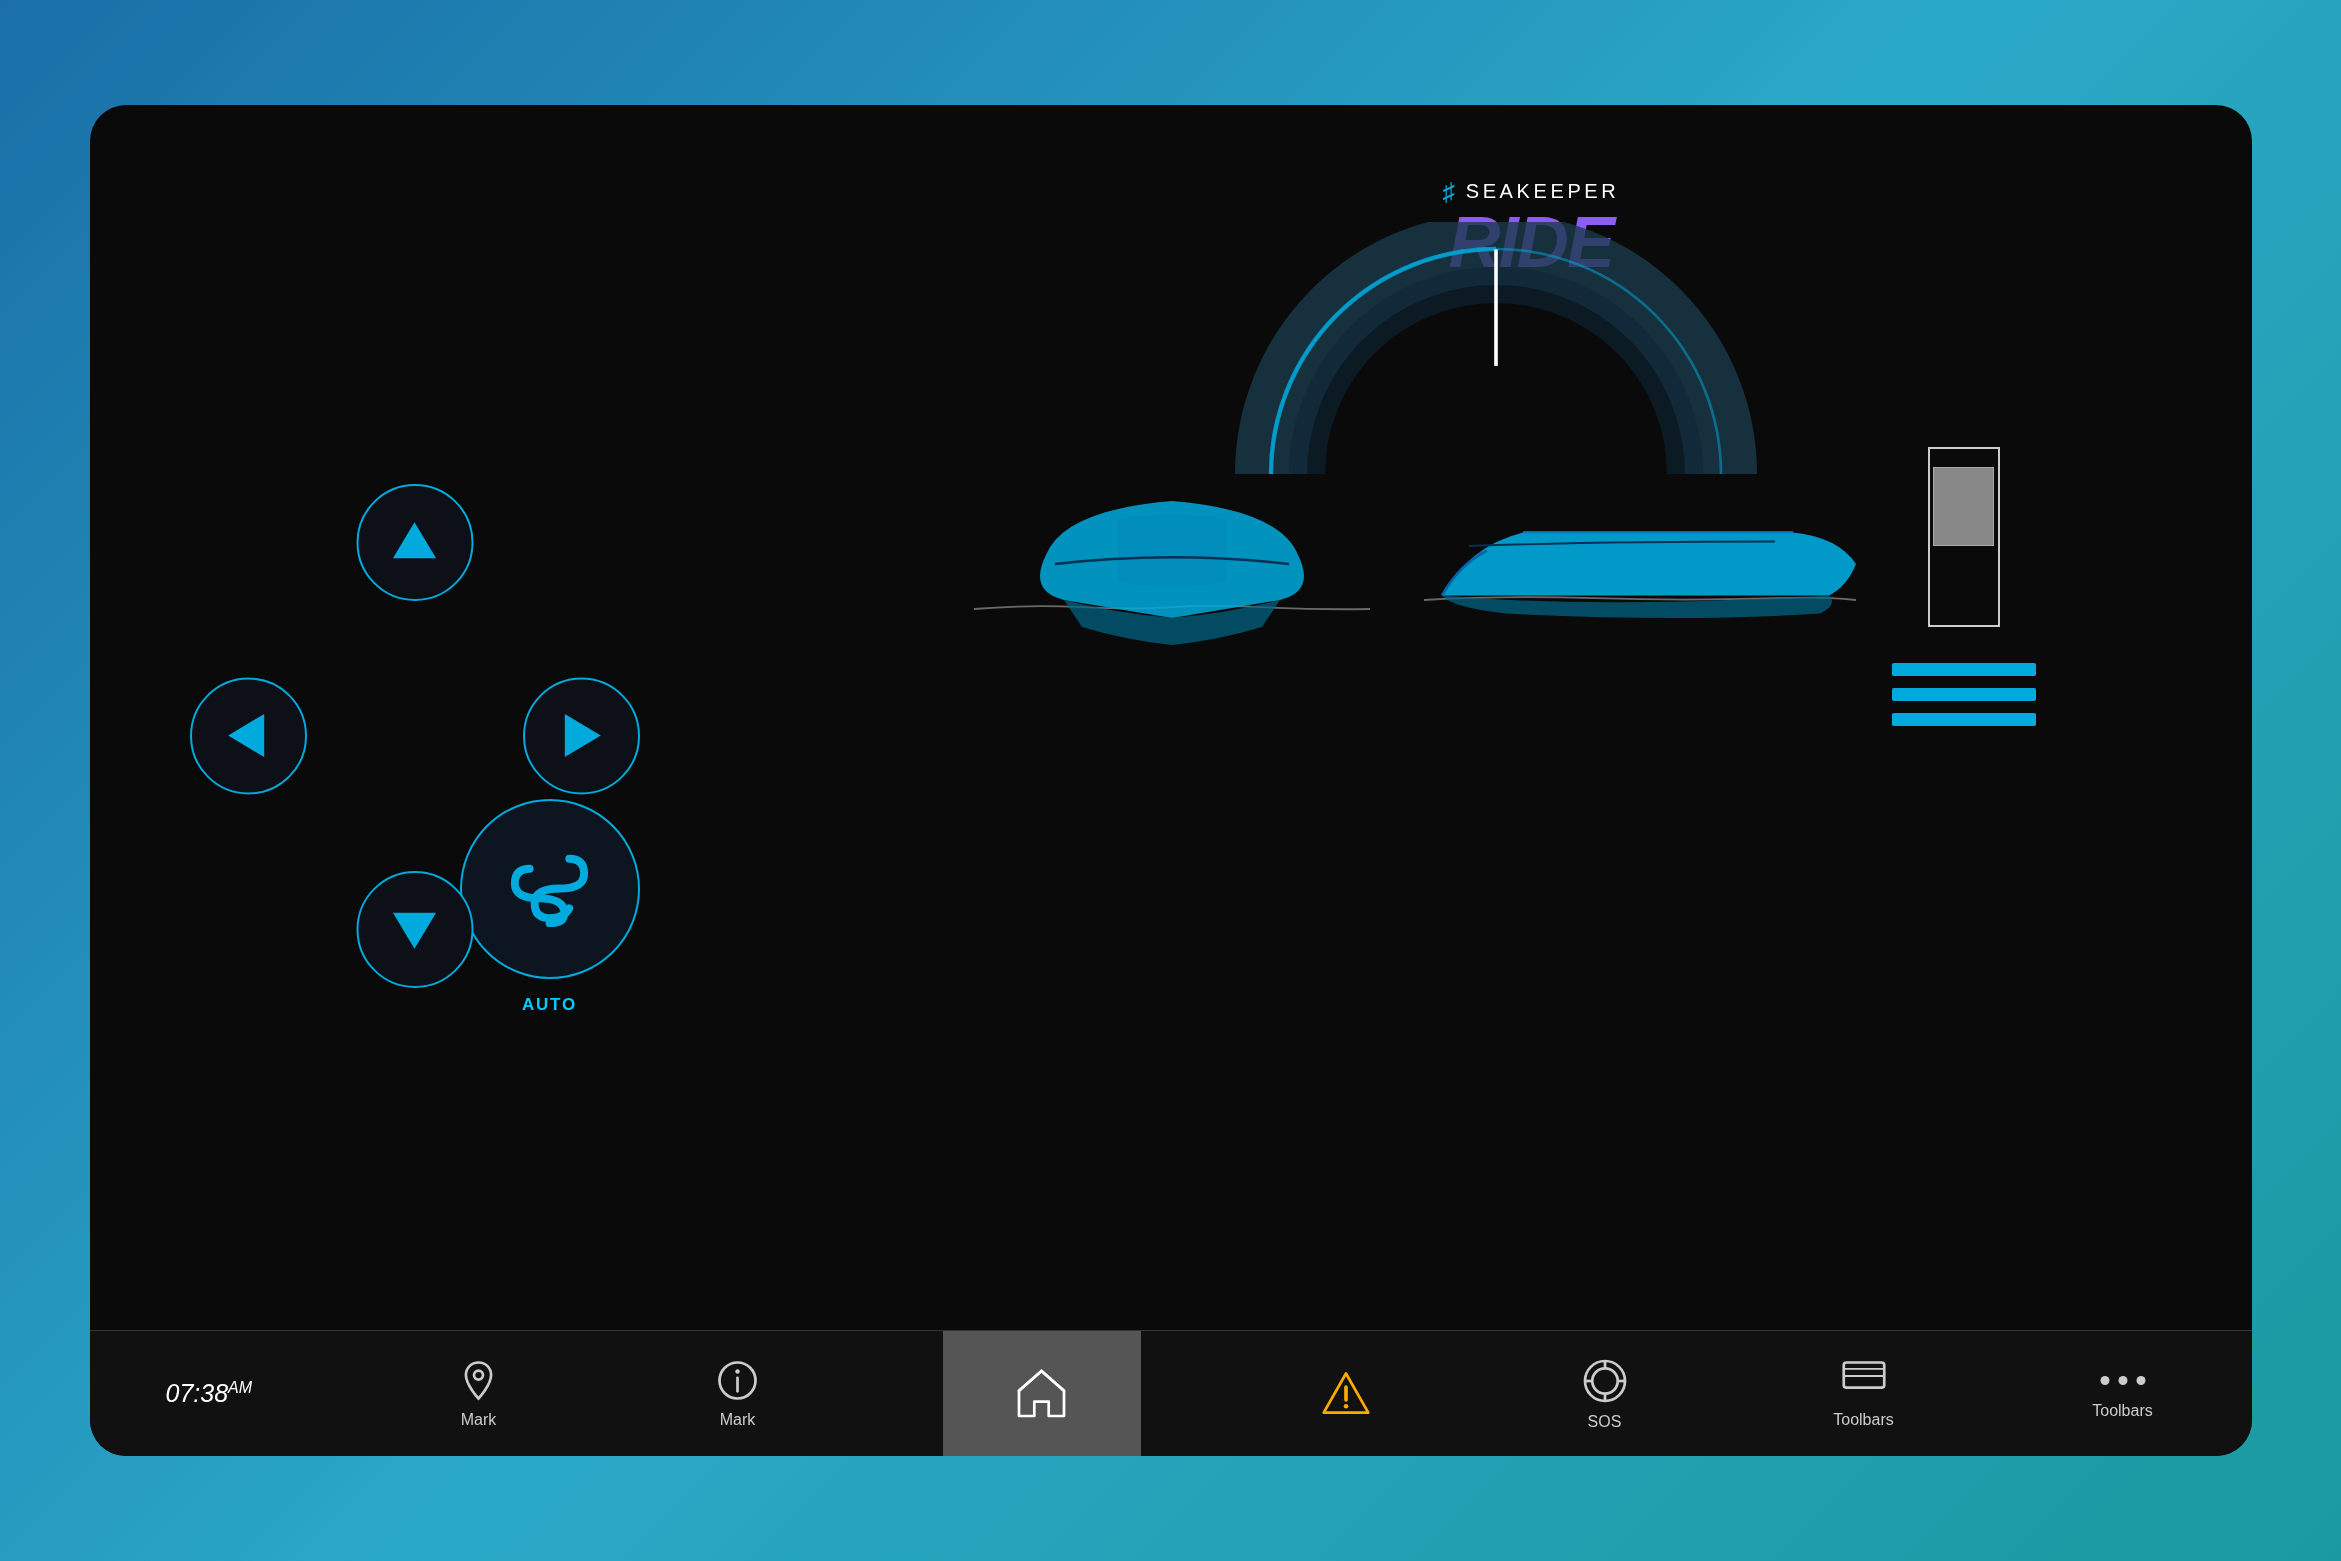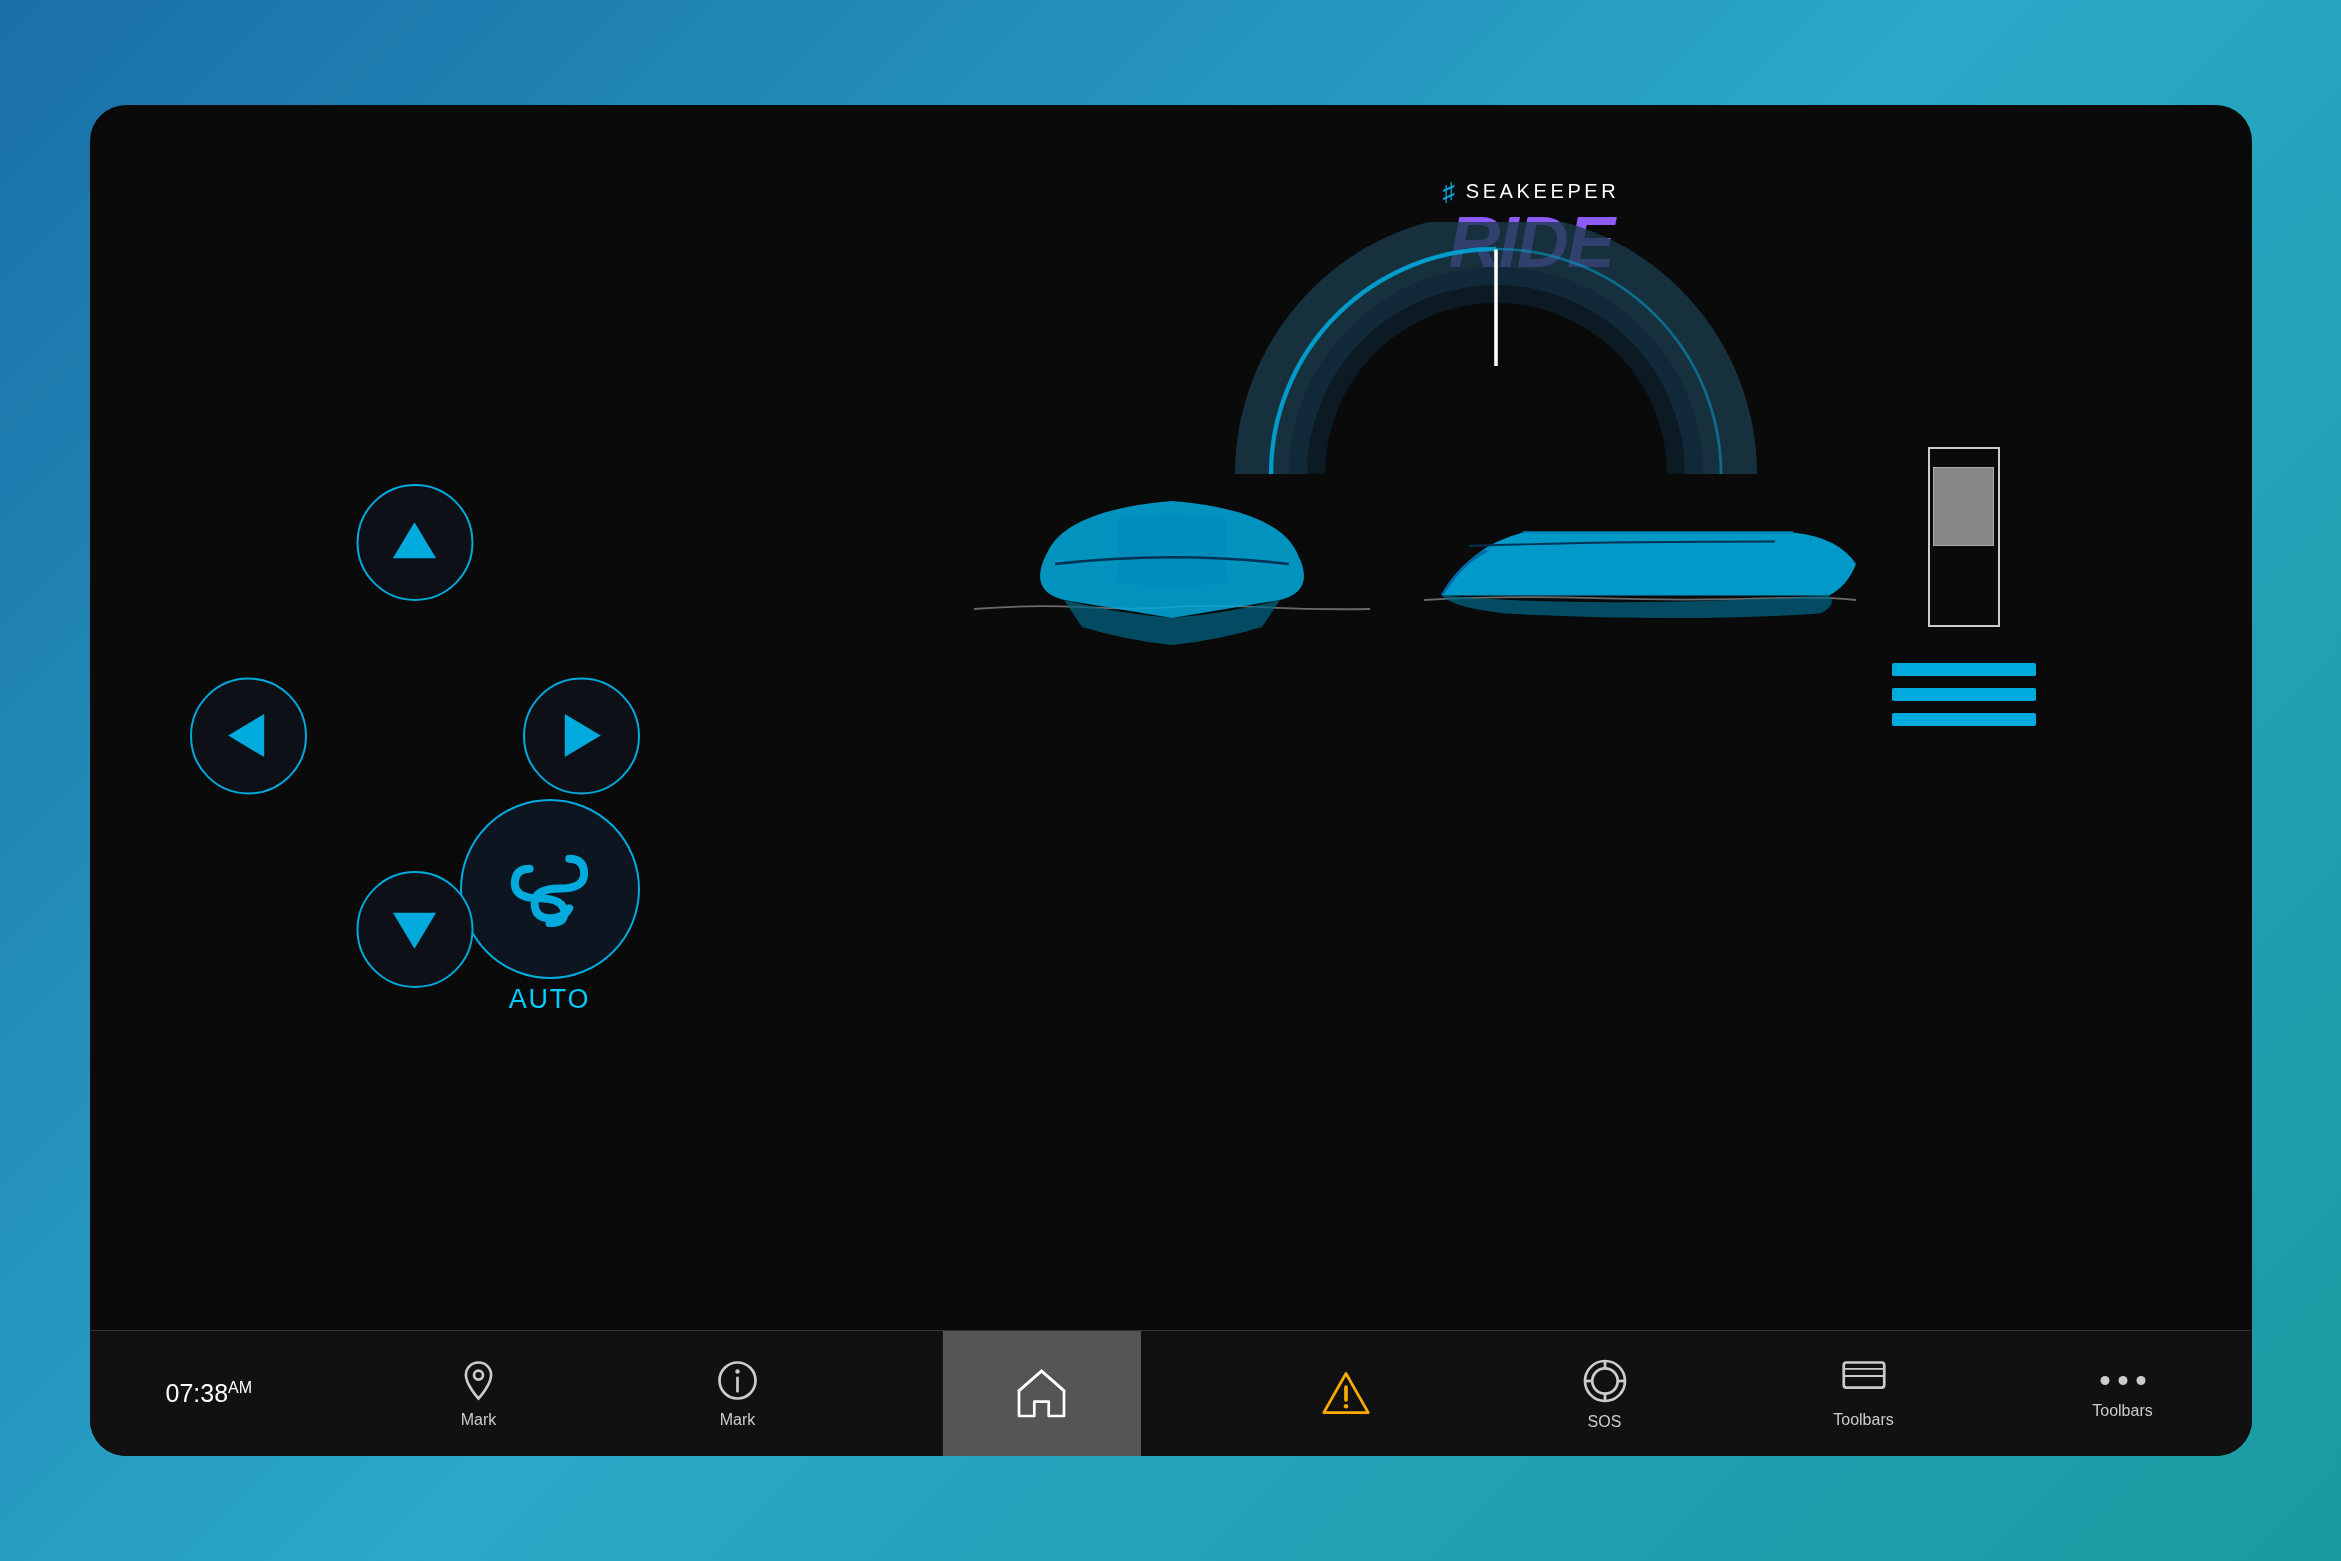--- a/index.html
+++ b/index.html
@@ -100,22 +100,22 @@
       align-items: center;
       justify-content: center;
       cursor: pointer;
     }
     .circle-btn svg {
       width: 54px;
       height: 54px;
     }
     .auto-label {
       color: #00ccff;
-      font-size: 27px;
-      font-weight: normal;
+      font-size: 17px;
+      font-weight: bold;
       letter-spacing: 1.8px;
       margin-top: 14px;
       position: absolute;
       bottom: -36px;
       left: 50%;
       transform: translateX(-50%);
     }
     
     .logo-area {
       position: absolute;
@@ -204,20 +204,21 @@
       height: 126px;
       display: flex;
       align-items: center;
       justify-content: center;
       cursor: pointer;
     }
     .time-display {
       color: #ffffff;
       font-size: 25px;
       min-width: 108px;
+      font-style: italic;
     }
     
     .seakeeper-s {
       width: 99px;
       height: 99px;
     }
   </style>
 </head>
 <body>
 

